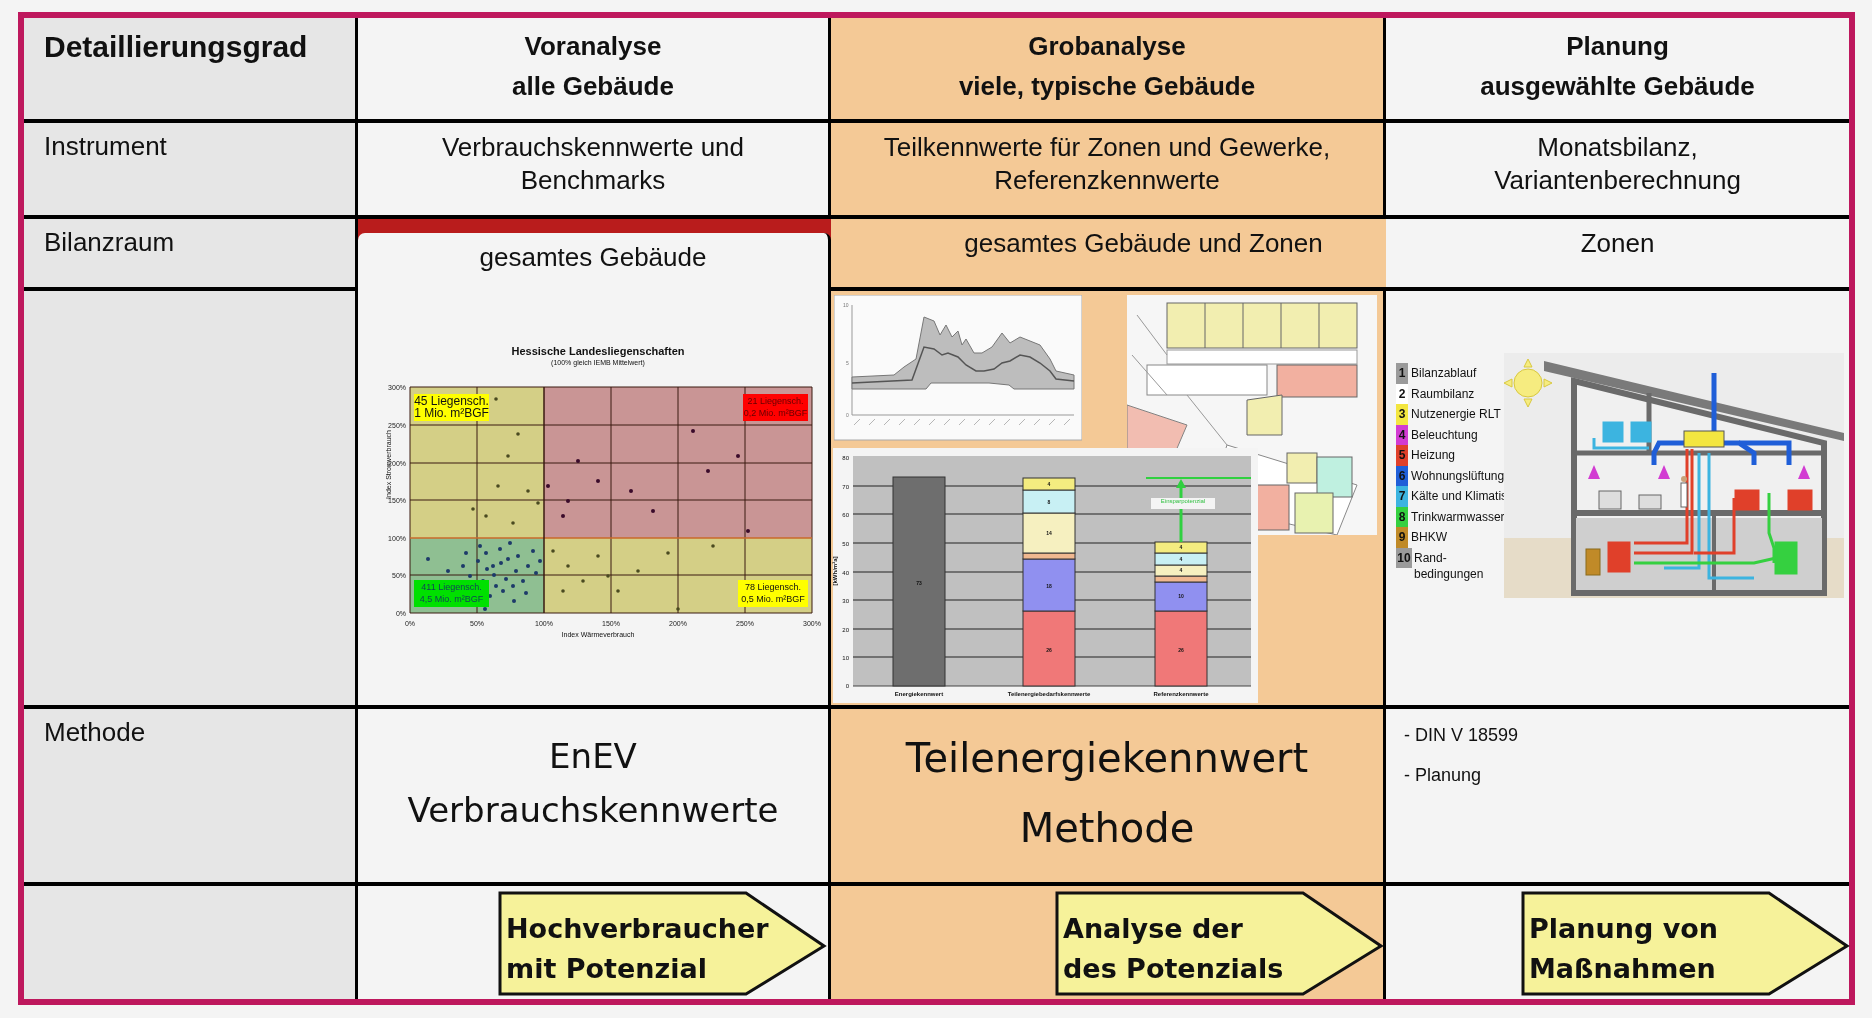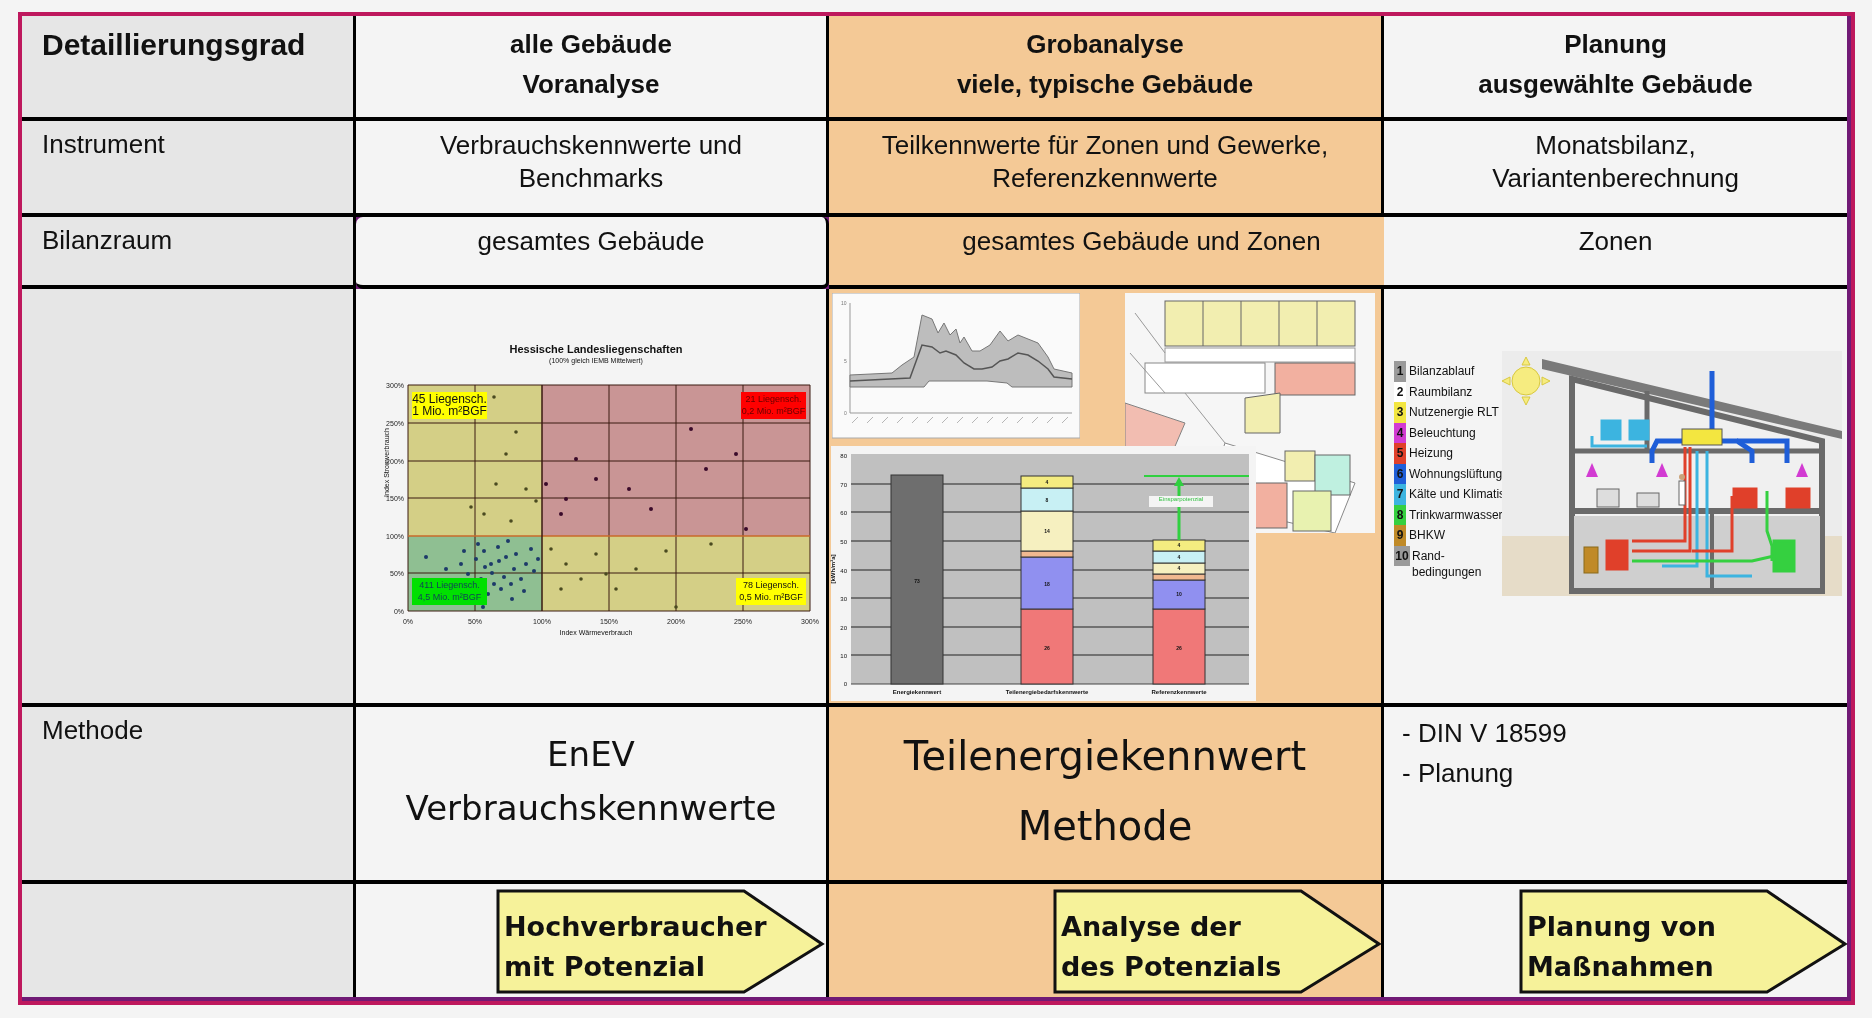--- a/index.html
+++ b/index.html
@@ -1,48 +1,48 @@
 <!DOCTYPE html>
 <html><head>
 <meta charset="utf-8">
 <style>
   html, body { margin:0; padding:0; }
   body { width:1872px; height:1018px; background:#f4f4f4; position:relative; overflow:hidden;
          font-family:"Liberation Sans", sans-serif; color:#111; }
   .table { position:absolute; left:18px; top:12px; width:1837px; height:993px;
-           border:4px solid #be185d; box-sizing:border-box; background:#701a75; }
+           border:6px solid #be185d; box-sizing:border-box; background:#b91c1c; }
   .cell { position:absolute; box-sizing:border-box; border-right:3px solid #000; border-bottom:4px solid #000; }
   .lab { background:#e6e6e6; }
   .w { background:#f4f4f4; }
   .o { background:#f4c996; }
   .lastcol { border-right:none; }
   .lastrow { border-bottom:none; }
   .hdr-label { position:absolute; left:20px; top:12px; font-weight:bold; font-size:30px; }
   .hdr { text-align:center; font-weight:bold; font-size:26px; line-height:40px; padding-top:8px; }
   .row-label { position:absolute; left:20px; top:8px; font-size:26px; }
   .txt { text-align:center; font-size:26px; line-height:33px; padding-top:8px; }
   .method-big { text-align:center; font-family:"DejaVu Sans", sans-serif; font-weight:normal; }
-  .bullets { padding:6px 0 0 18px; font-size:26px; line-height:40px; }
+  .bullets { padding:6px 0 0 18px; font-size:18px; line-height:40px; }
   .arrow { position:absolute; }
   .arrow svg { position:absolute; left:0; top:0; }
   .arrow-text { position:absolute; left:8px; top:18px; font-weight:bold; font-size:27px; line-height:40px;
                 font-family:"DejaVu Sans", sans-serif; }
   .fig { position:absolute; }
 </style>
 </head>
 <body>
 
 <div class="table">
 
   <div class="cell lab" style="left:0;top:0;width:334px;height:105px;">
     <div class="hdr-label">Detaillierungsgrad</div>
   </div>
   <div class="cell w hdr" style="left:334px;top:0;width:473px;height:105px;">
+    <div>Voranalyse</div>
     <div>alle Gebäude</div>
-    <div>Voranalyse</div>
   </div>
   <div class="cell o hdr" style="left:807px;top:0;width:555px;height:105px;">
     <div>Grobanalyse</div>
     <div>viele, typische Gebäude</div>
   </div>
   <div class="cell w hdr lastcol" style="left:1362px;top:0;width:463px;height:105px;">
     <div>Planung</div>
     <div>ausgewählte Gebäude</div>
   </div>
 
@@ -58,21 +58,21 @@
     <div>Referenzkennwerte</div>
   </div>
   <div class="cell w txt lastcol" style="left:1362px;top:105px;width:463px;height:96px;">
     <div>Monatsbilanz,</div>
     <div>Variantenberechnung</div>
   </div>
 
   <div class="cell lab" style="left:0;top:201px;width:334px;height:72px;">
     <div class="row-label">Bilanzraum</div>
   </div>
-  <div class="cell w txt" style="left:334px;top:201px;width:473px;height:72px;border-radius:7px;">
+  <div class="cell w txt" style="left:334px;top:215px;width:473px;height:72px;border-radius:7px;">
     <div>gesamtes Gebäude</div>
   </div>
   <div class="cell o txt" style="left:807px;top:201px;width:628px;height:72px;">
     <div>gesamtes Gebäude und Zonen</div>
   </div>
   <div class="cell w txt lastcol" style="left:1362px;top:201px;width:463px;height:72px;">
     <div>Zonen</div>
   </div>
 
   <div class="cell lab" style="left:0;top:273px;width:334px;height:418px;"></div>

